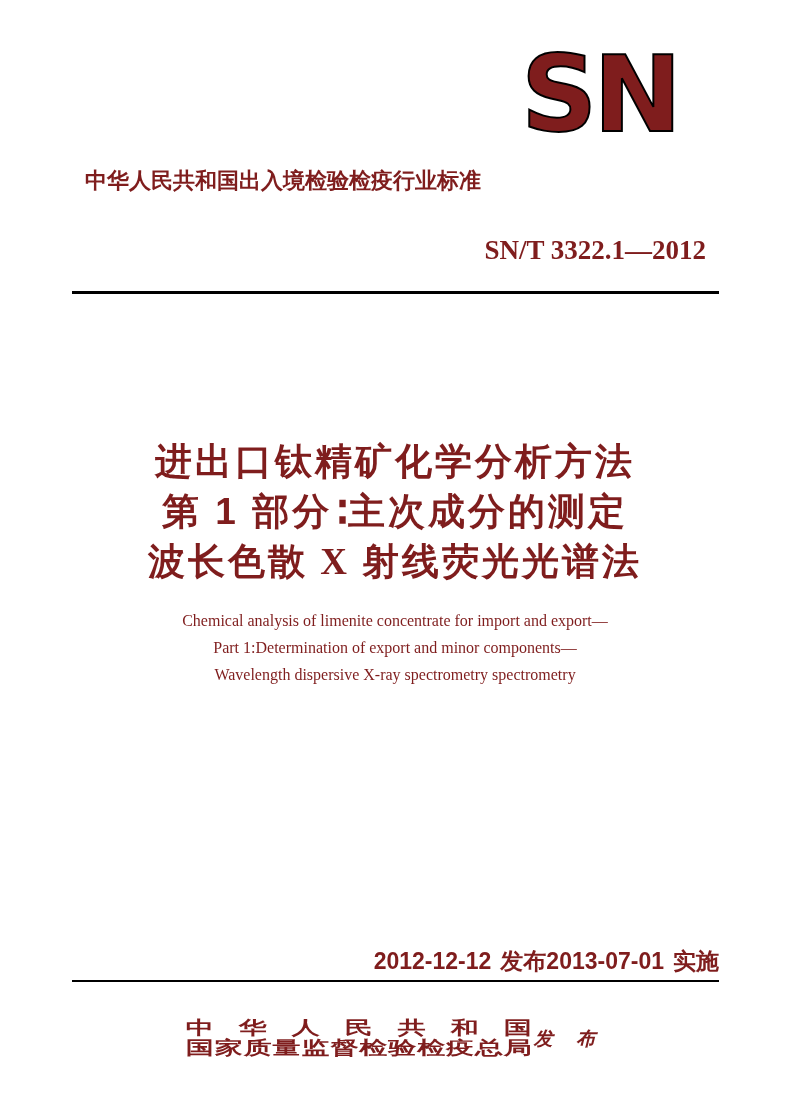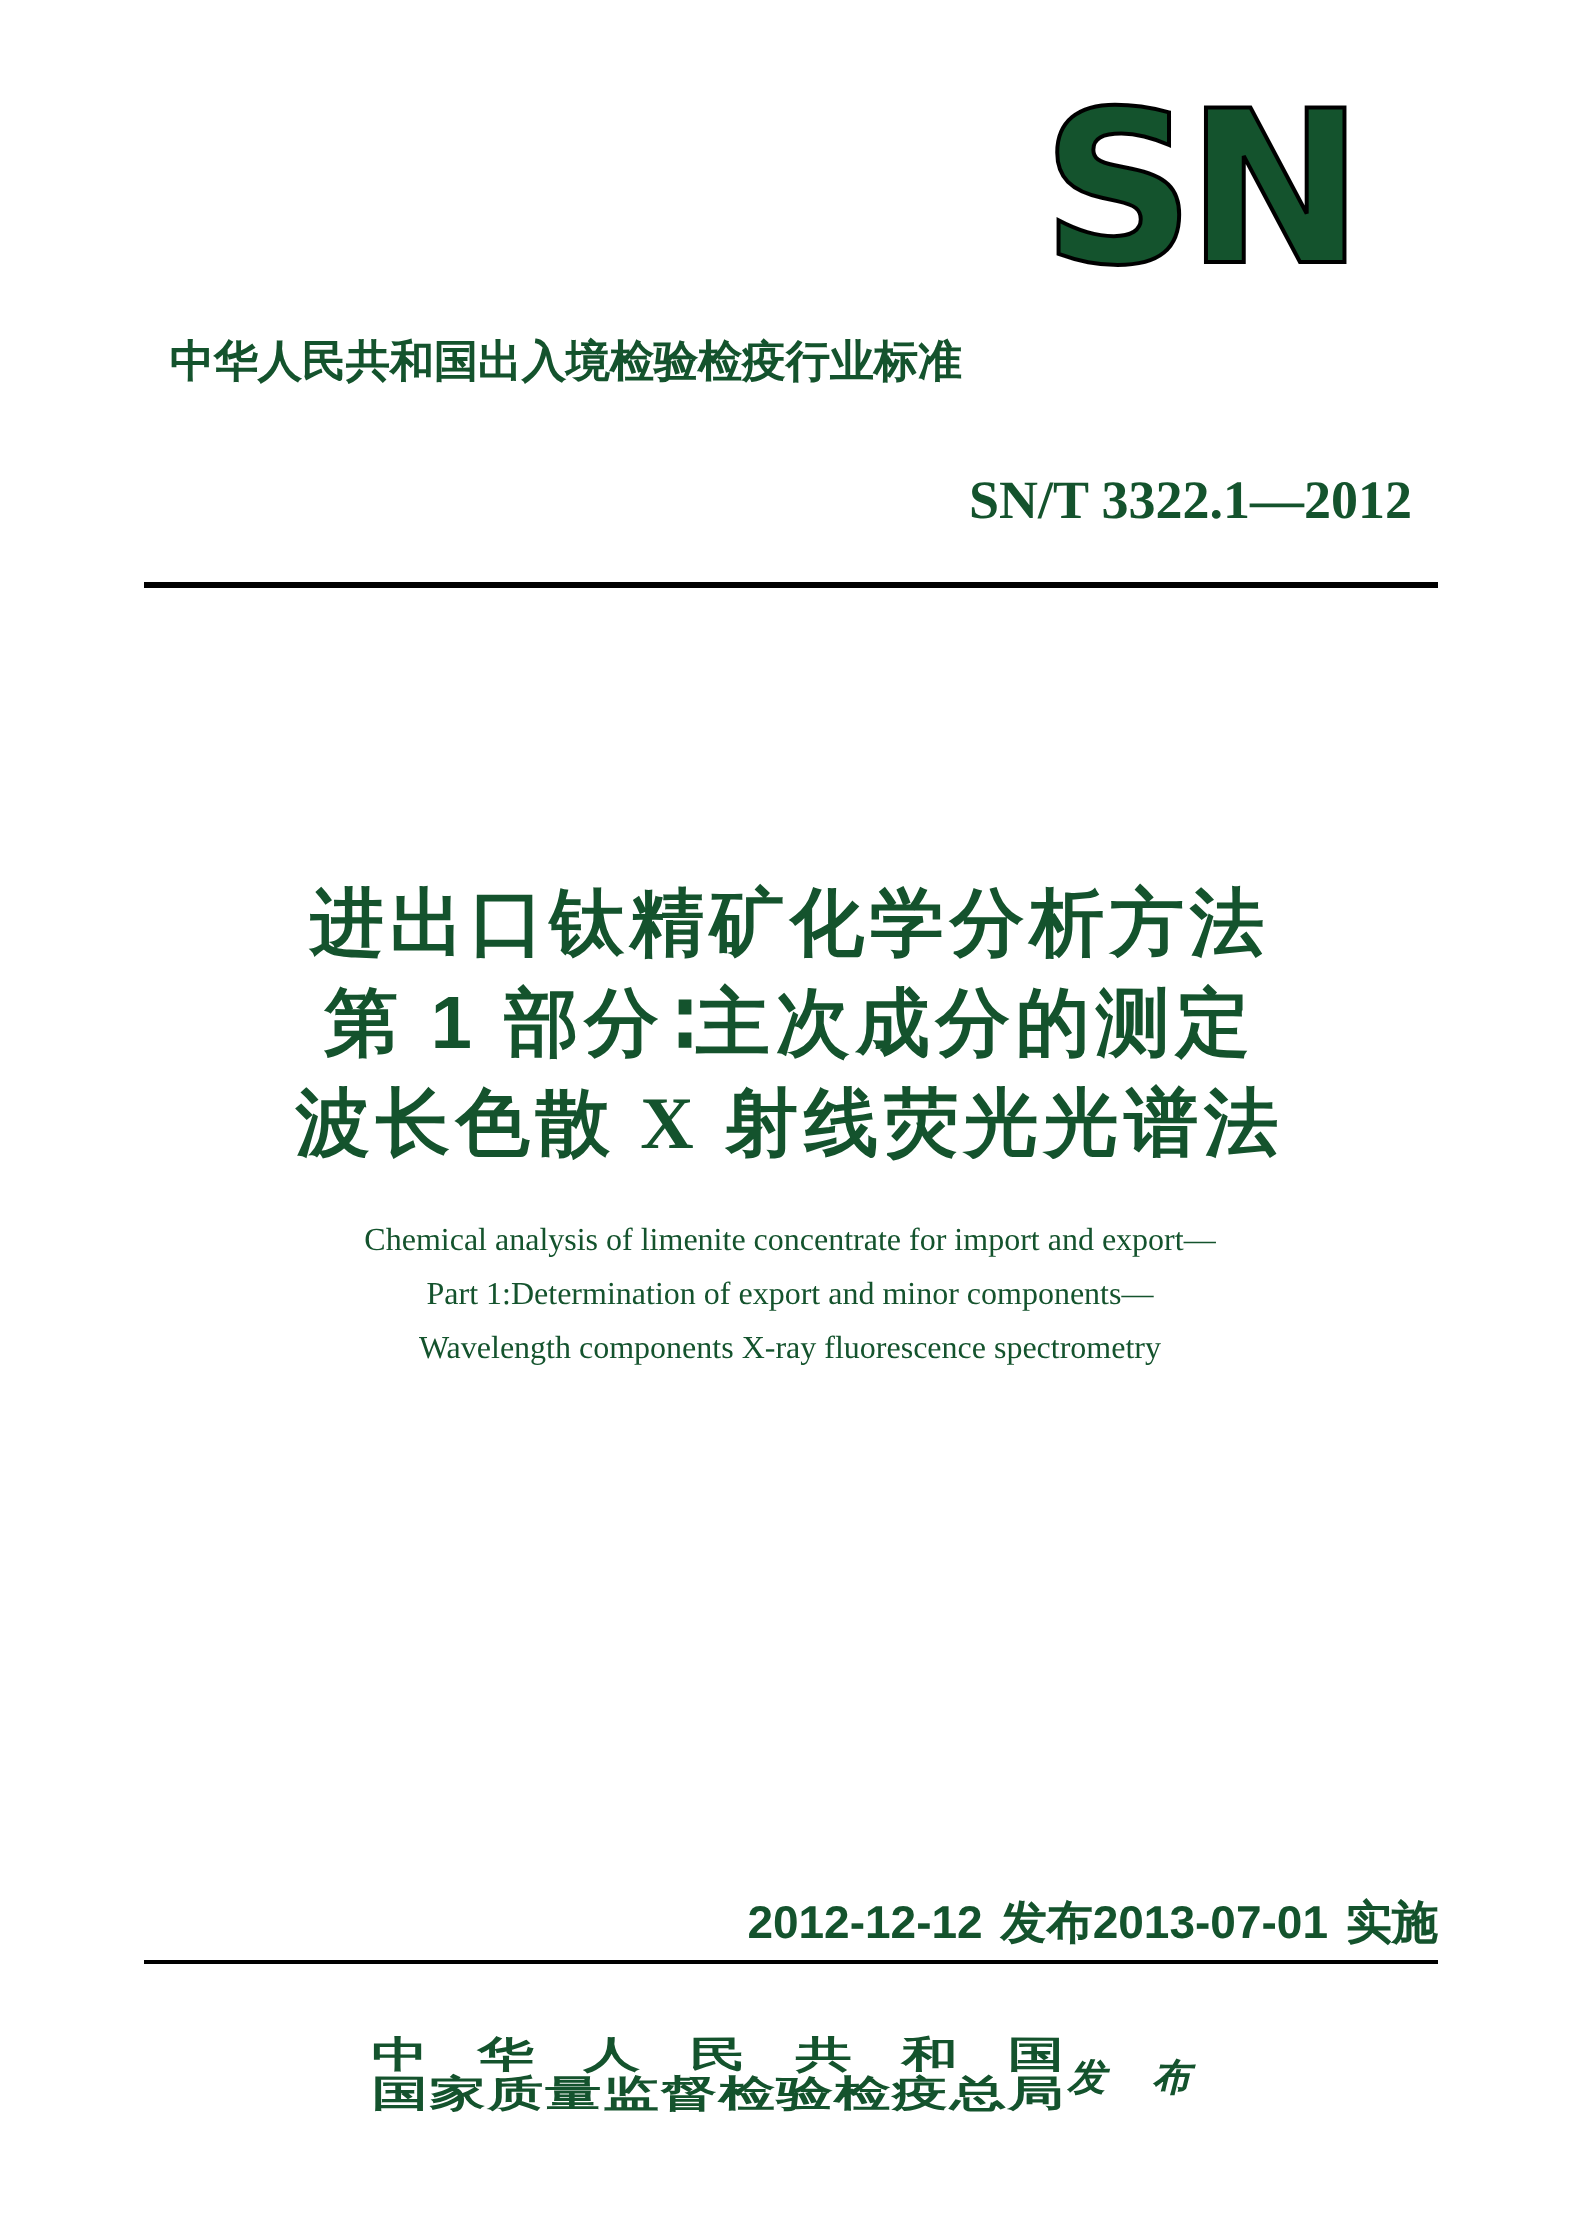--- a/index.html
+++ b/index.html
@@ -6,21 +6,21 @@
     margin: 0;
     padding: 0;
     background: #ffffff;
   }
   .page {
     position: relative;
     width: 790px;
     height: 1116px;
     margin: 0 auto;
     background: #ffffff;
-    color: #14532d;
+    color: #7f1d1d;
     font-family: "Liberation Sans", sans-serif;
     overflow: hidden;
   }
 
   
   .sn-logo {
     position: absolute;
     top: 42px;
     right: 112px;
     font-family: "DejaVu Sans", sans-serif;
@@ -169,21 +169,21 @@
 
   <div class="title-cn">
     <div>进出口钛精矿化学分析方法</div>
     <div>第 1 部分∶主次成分的测定</div>
     <div><span>波长色散</span><span class="latin"> X </span><span>射线荧光光谱法</span></div>
   </div>
 
   <div class="title-en">
     <div>Chemical analysis of limenite concentrate for import and export—</div>
     <div>Part 1:Determination of export and minor components—</div>
-    <div>Wavelength components X-ray fluorescence spectrometry</div>
+    <div>Wavelength dispersive X-ray spectrometry spectrometry</div>
   </div>
 
   <div class="dates-row">
     <div class="date-group">
       <span>2012-12-12</span>
       <span>发布</span>
     </div>
     <div class="date-group">
       <span>2013-07-01</span>
       <span>实施</span>

